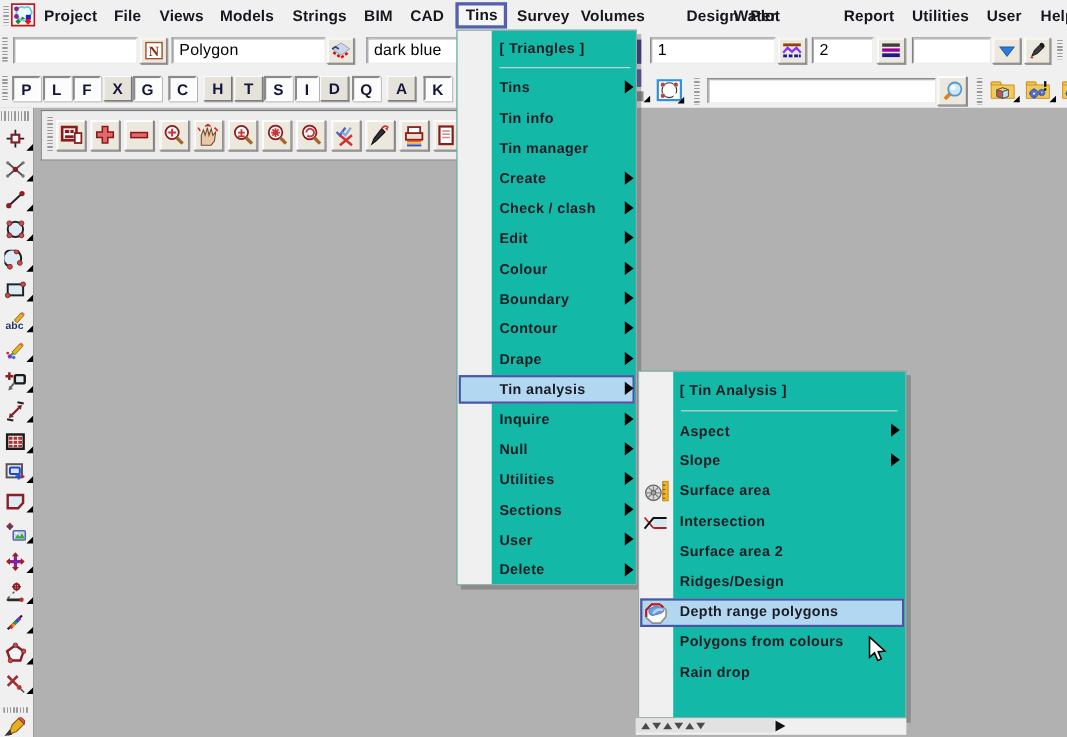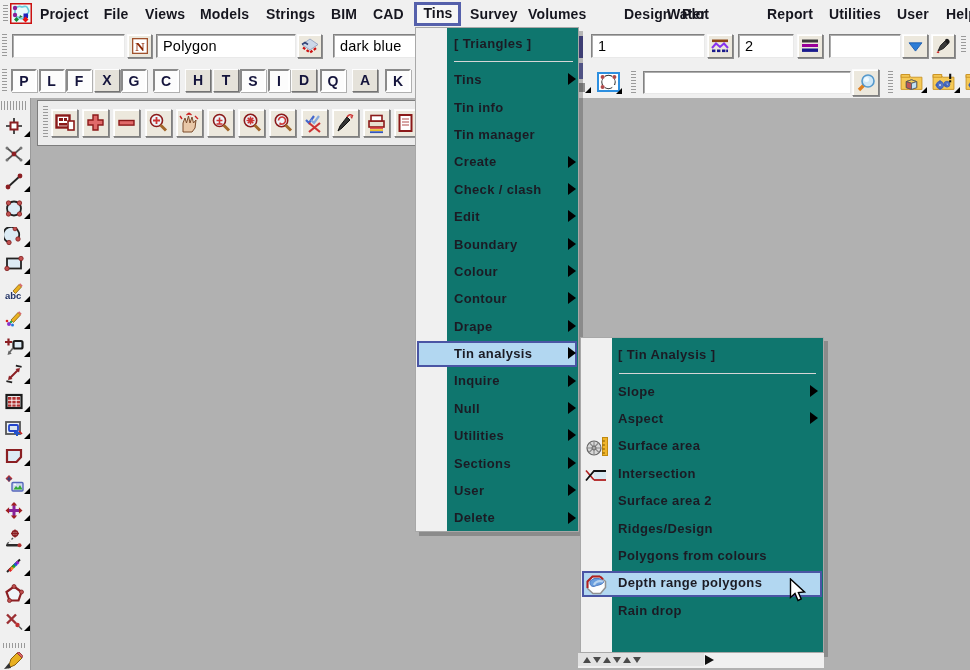--- a/index.html
+++ b/index.html
@@ -15,21 +15,21 @@
  box-shadow:1px 1px 0 #8f8f8f, inset 1px 1px 0 #fff;
  display:flex;align-items:center;justify-content:center}
 .lbtn{position:absolute;width:26px;height:23px;text-align:center;line-height:21px;
  font-size:14px;font-weight:700;color:#14143c}
 .lbtn.on{background:#fcfcfc;border:2px solid;border-color:#8a8a8a #fff #fff #8a8a8a;box-shadow:1px 1px 0 #b0b0b0}
 .lbtn.off{background:#e5e2da;border:1px solid;border-color:#fdfdfd #747474 #747474 #fdfdfd;box-shadow:1px 1px 0 #999}
 .grip{position:absolute;width:5px;
  background-image:repeating-linear-gradient(to bottom,#9a9a9a 0,#9a9a9a 1.2px,transparent 1.2px,transparent 3px)}
 .griph{position:absolute;height:5px;
  background-image:repeating-linear-gradient(to right,#9a9a9a 0,#9a9a9a 1.2px,transparent 1.2px,transparent 3px)}
-.menu{position:absolute;background:#0f766e;border:1px solid #a8a8a8;
+.menu{position:absolute;background:#14b8a6;border:1px solid #a8a8a8;
  box-shadow:4px 4px 0 rgba(60,60,60,0.32)}
 .menu .gutter{position:absolute;left:0;top:0;bottom:0;width:31px;background:#f0f0f0}
 .mi{position:relative;height:27.4px;line-height:27.4px;font-size:13px;font-weight:700;
  color:#1b1b24;letter-spacing:0.35px;white-space:nowrap}
 .mi .txt{position:absolute;top:0}
 .sep{position:relative;height:9.1px}
 .sep div{position:absolute;top:4px;height:1px;background:#d6d6d6}
 .arr{position:absolute;top:7.2px;width:0;height:0;border-left:8px solid #000;
  border-top:6.5px solid transparent;border-bottom:6.5px solid transparent}
 .hl{position:absolute;left:1px;right:1px;top:0;height:26.4px;background:#b2d7f1;
@@ -522,25 +522,25 @@
       </div>
       <div class="mi">
         <div class="txt" style="left:38px">Check / clash</div>
         <div class="arr" style="left:151.5px"></div>
       </div>
       <div class="mi">
         <div class="txt" style="left:38px">Edit</div>
         <div class="arr" style="left:151.5px"></div>
       </div>
       <div class="mi">
+        <div class="txt" style="left:38px">Colour</div>
+        <div class="arr" style="left:151.5px"></div>
+      </div>
+      <div class="mi">
         <div class="txt" style="left:38px">Boundary</div>
-        <div class="arr" style="left:151.5px"></div>
-      </div>
-      <div class="mi">
-        <div class="txt" style="left:38px">Colour</div>
         <div class="arr" style="left:151.5px"></div>
       </div>
       <div class="mi">
         <div class="txt" style="left:38px">Contour</div>
         <div class="arr" style="left:151.5px"></div>
       </div>
       <div class="mi">
         <div class="txt" style="left:38px">Drape</div>
         <div class="arr" style="left:151.5px"></div>
       </div>
@@ -578,25 +578,25 @@
 <div class="menu" style="left:580px;top:337px;width:243.5px;height:315.5px">
     <div class="gutter"></div>
     <div class="abs" style="left:0;top:3.2px;right:0">
       <div class="mi">
         <div class="txt" style="left:37px">[ Tin Analysis ]</div>
       </div>
       <div class="sep">
         <div style="left:38px;right:7px"></div>
       </div>
       <div class="mi">
+        <div class="txt" style="left:37px">Aspect</div>
+        <div class="arr" style="left:229px"></div>
+      </div>
+      <div class="mi">
         <div class="txt" style="left:37px">Slope</div>
-        <div class="arr" style="left:229px"></div>
-      </div>
-      <div class="mi">
-        <div class="txt" style="left:37px">Aspect</div>
         <div class="arr" style="left:229px"></div>
       </div>
       <div class="mi">
         <div class="abs" style="left:4px;top:5px">
           <svg width="23" height="19" viewBox="0 0 23 19">
 <circle cx="9" cy="11" r="7" fill="#d8d8d8" stroke="#666" stroke-width="1.2"></circle>
 <path d="M9 4 V18 M2 11 H16 M4.5 6 l9.5 9.5 M13.5 6 l-9.5 9.5" stroke="#888" stroke-width="1.1"></path>
 <circle cx="9" cy="11" r="2" fill="#aaa" stroke="#666"></circle>
 <rect x="17.5" y="0.5" width="5" height="18" fill="#f0b429" stroke="#c08a10"></rect>
 <path d="M17.5 4 h2.4 M17.5 8 h2.4 M17.5 12 h2.4 M17.5 16 h2.4" stroke="#7a5500" stroke-width="1"></path>
@@ -615,33 +615,33 @@
         </div>
         <div class="txt" style="left:37px">Intersection</div>
       </div>
       <div class="mi">
         <div class="txt" style="left:37px">Surface area 2</div>
       </div>
       <div class="mi">
         <div class="txt" style="left:37px">Ridges/Design</div>
       </div>
       <div class="mi">
-        <div class="txt" style="left:37px">Polygons from colours</div>
-      </div>
-      <div class="mi">
         <div class="hl" style="top:1.5px"></div>
         <div class="abs" style="left:5px;top:5.5px">
           <svg width="21" height="20" viewBox="0 0 21 20">
 <path d="M6.5 1.5 L14 1.5 19.5 6.5 19.5 12.5 14.5 18.5 7 18.5 1.5 13.5 1.5 6.5 Z" fill="#fcfdfe" stroke="#909090" stroke-width="1.5"></path>
 <path d="M4 6 L8 3.5 13.5 3.5 C16 5.5 17.5 5 17.5 7.5 C15 10.5 11 10 8 11.5 C5 11.5 3.5 10 4 6 Z" fill="#6a9ede" stroke="#3a6ab8" stroke-width="0.8"></path>
 <path d="M8 10 C9.5 6.5 13 5.5 17 6.5" fill="none" stroke="#b8d4f0" stroke-width="2.2"></path>
 <path d="M14 1.5 L6.5 1.5 1.5 6.5 1.5 13 M14 1.5 L17 4.2" fill="none" stroke="#b02020" stroke-width="2"></path>
 </svg>
         </div>
         <div class="txt" style="left:37px">Depth range polygons</div>
+      </div>
+      <div class="mi">
+        <div class="txt" style="left:37px">Polygons from colours</div>
       </div>
       <div class="mi">
         <div class="txt" style="left:37px">Rain drop</div>
       </div>
     </div>
   </div>
 <div class="abs" style="left:578px;top:652.8px;width:246px;height:15px;background:#f0f0f0"></div>
 <div class="abs" style="left:578px;top:652.8px;width:126px;height:13px;background:#e2e2e2"></div>
 <div class="abs" style="left:582px;top:654px">
     <svg width="120" height="12" viewBox="0 0 120 12">

